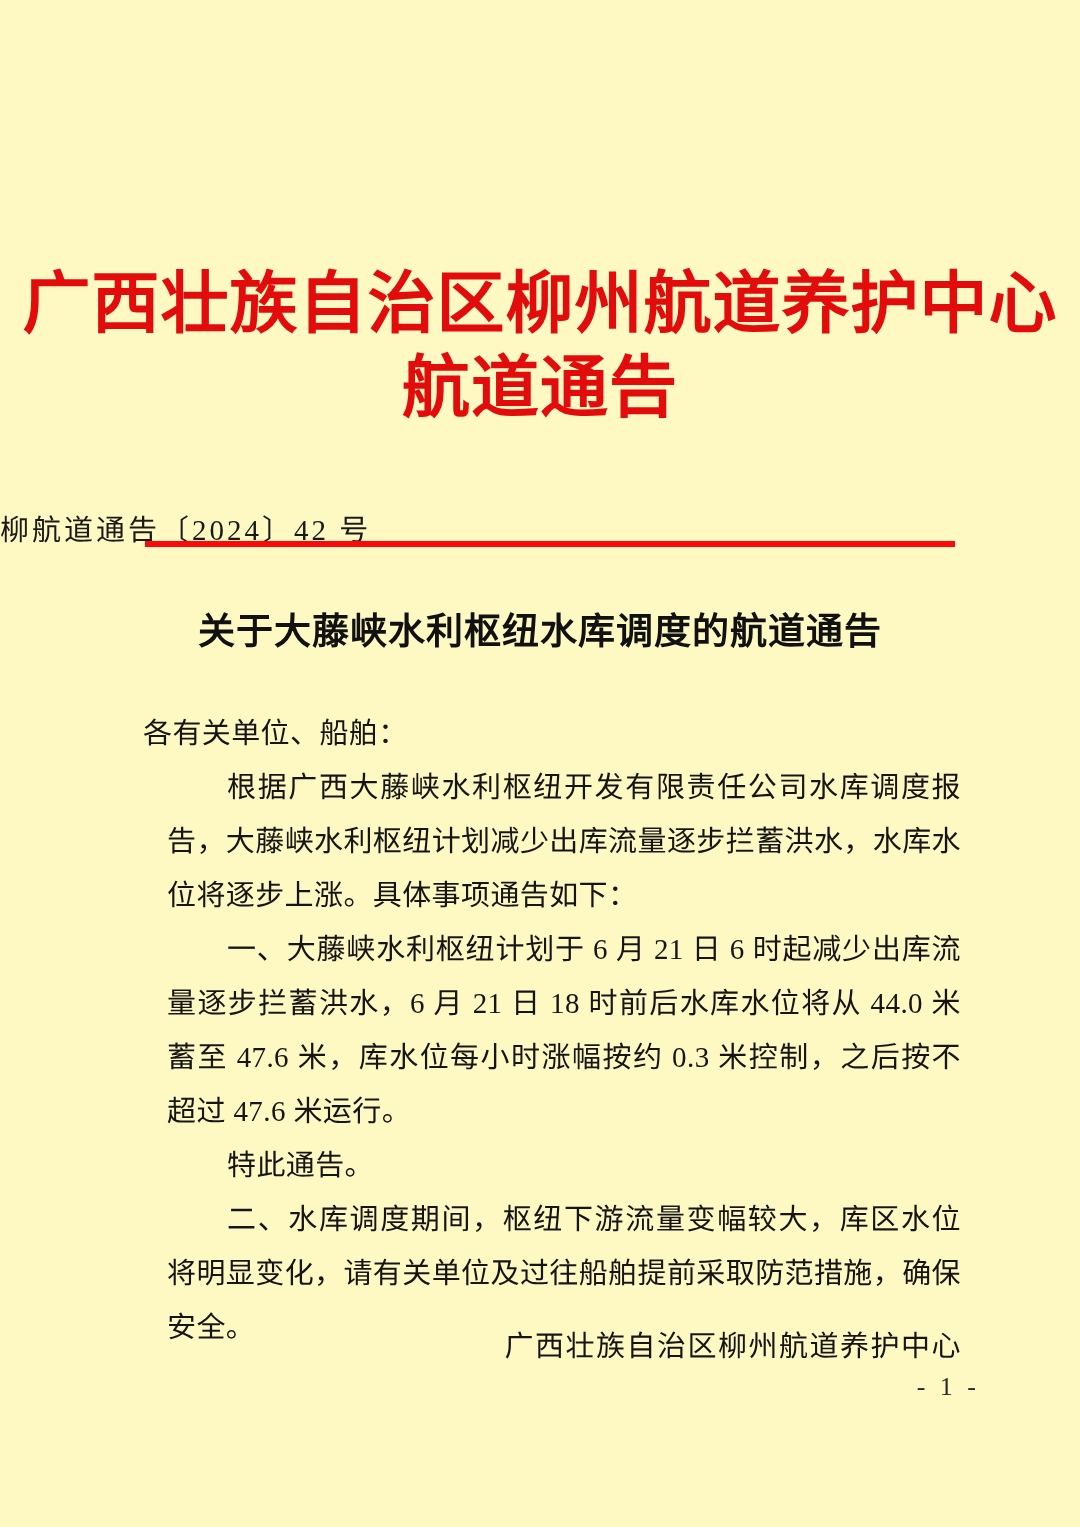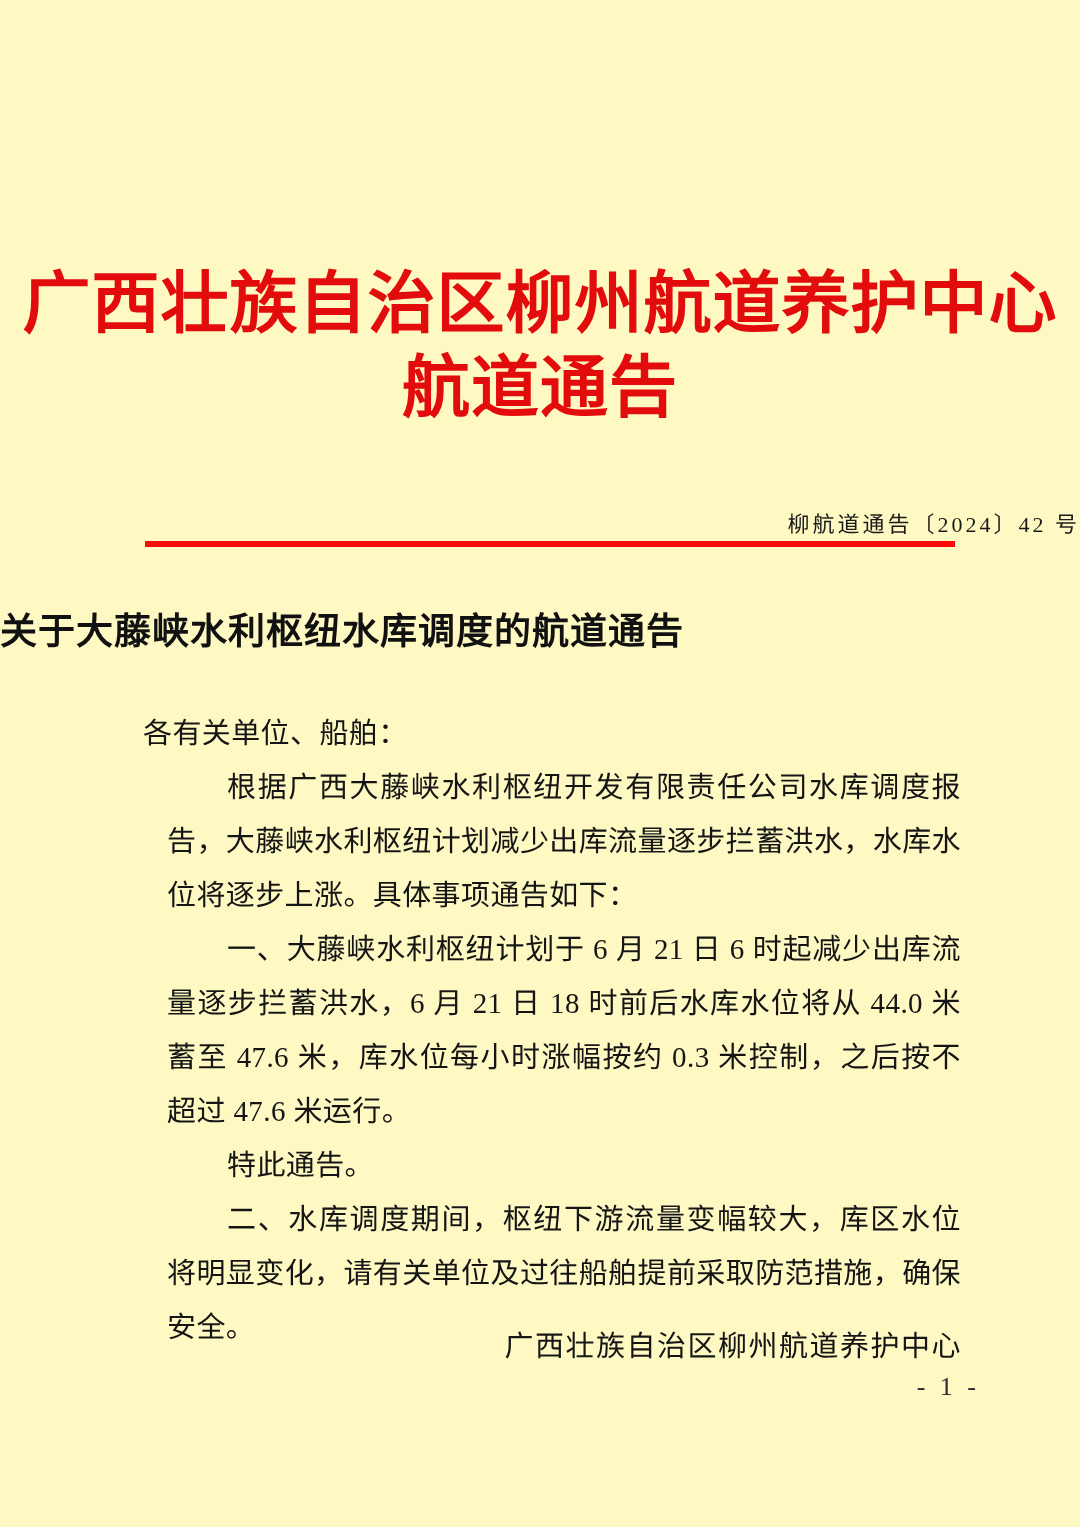--- a/index.html
+++ b/index.html
@@ -39,43 +39,44 @@
   }
   .masthead-line.line2 {
   }
 
   
   .doc-number {
     position: absolute;
     left: 0;
     right: 0;
     top: 506px;
-    text-align: right;
+    text-align: left;
     font-family: "Liberation Serif", "DejaVu Serif", serif;
-    font-size: 22px;
+    font-size: 29px;
     letter-spacing: 3px;
     color: #1a1a1a;
   }
 
   
   .red-rule {
     position: absolute;
     left: 145px;
     top: 541px;
     width: 810px;
     height: 6px;
     background: #FA0A0A;
   }
 
   
   .subject {
     position: absolute;
     left: 0;
     right: 0;
     top: 608px;
+    text-align: center;
     font-family: "Liberation Serif", "DejaVu Serif", serif;
     font-weight: bold;
     font-size: 37px;
     line-height: 48px;
     letter-spacing: 1px;
     color: #111111;
   }
 
   
   .body-block {

